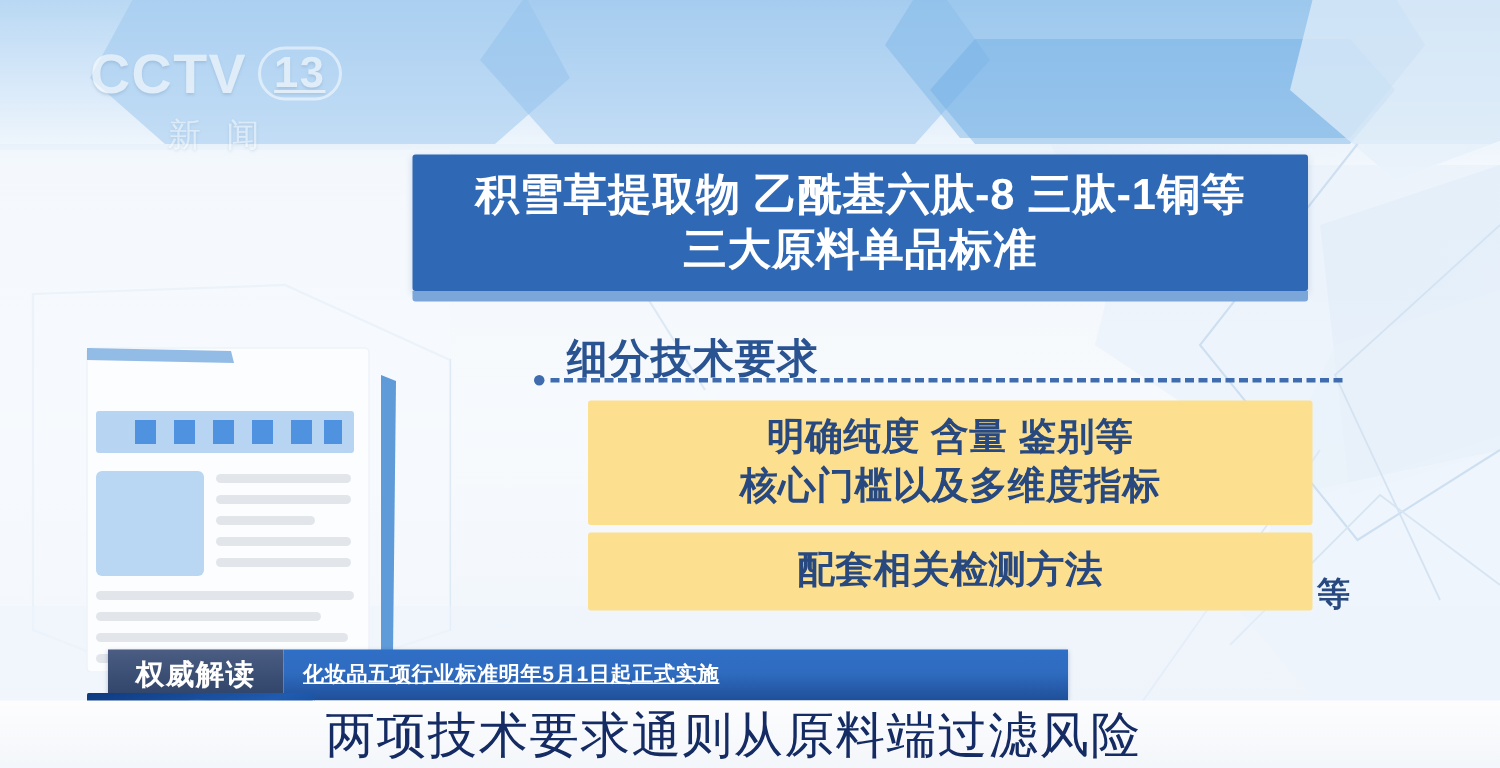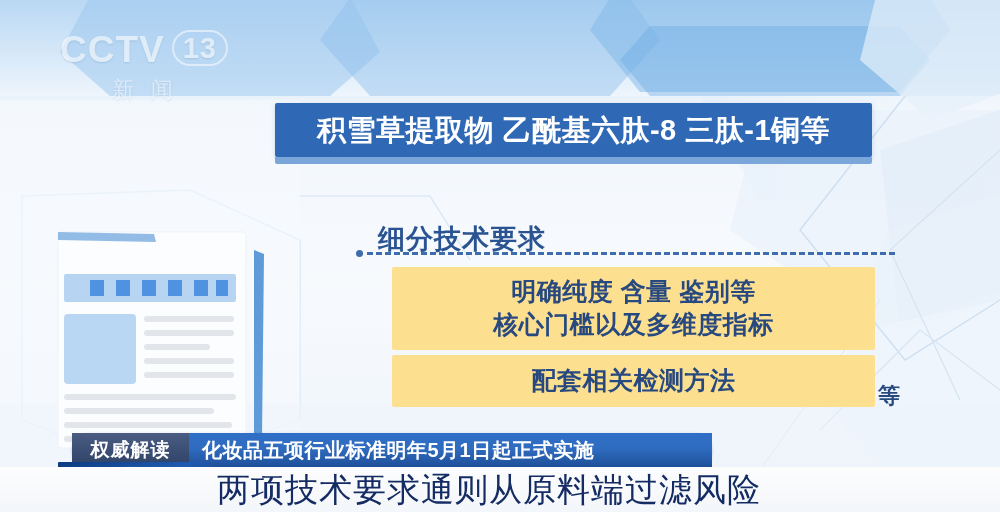--- a/index.html
+++ b/index.html
@@ -31,20 +31,21 @@
     font-size:37px; font-weight:700; letter-spacing:1px;
     color:rgba(255,255,255,.94);
     text-shadow:0 1px 2px rgba(120,155,190,.55);
     line-height:44px; white-space:nowrap;
   }
   .wm-13 {
     display:inline-block; margin-left:7px; padding:0 9px;
     border:2px solid rgba(255,255,255,.85);
     border-radius:22px; font-size:29px; line-height:32px;
     vertical-align:4px;
+    text-decoration:underline;
   }
   .wm-sub {
     margin-top:3px; margin-left:52px;
     font-size:22px; letter-spacing:17px;
     color:rgba(255,255,255,.78);
     text-shadow:0 1px 2px rgba(120,155,190,.45);
   }
 
   
   .doc-illus { position:absolute; left:44px; top:196px; width:262px; height:252px; }
@@ -100,34 +101,34 @@
   .deng-mark {
     position:absolute; left:878px; top:381px;
     font-size:22px; font-weight:700; color:#27497f;
   }
 
   
   .ticker {
     position:absolute; left:72px; top:433px; width:640px; height:34px;
     display:flex; align-items:stretch;
     box-shadow:0 1px 3px rgba(40,70,120,.3);
-    border-radius:17px;
   }
   .ticker-tag {
     width:117px;
     background:linear-gradient(180deg,#4b5d82 0%, #3a4d73 55%, #2e4166 100%);
     display:flex; align-items:center; justify-content:center;
     color:#ffffff; font-size:19px; font-weight:700; letter-spacing:1px;
   }
   .ticker-title {
     flex:1;
     background:linear-gradient(180deg,#2f6fc6 0%, #2f6cc0 45%, #1f4f99 100%);
     display:flex; align-items:center; padding-left:13px;
-    color:#ffffff; font-size:20px; font-weight:700; letter-spacing:.5px;
+    color:#ffffff; font-size:14px; font-weight:700; letter-spacing:.5px;
     white-space:nowrap;
+    text-decoration:underline;
   }
 
   .globe {
     position:absolute; left:58px; top:462px; width:152px; height:50px;
     overflow:hidden; border-radius:1px;
   }
   .globe svg { display:block; }
 
   .headline-strip {
     position:absolute; left:0; top:467px; width:1000px; height:45px;
@@ -223,20 +224,21 @@
       <rect x="20" y="212" width="150" height="6" rx="3" fill="#e2e6eb"></rect>
       <rect x="20" y="226" width="168" height="6" rx="3" fill="#e2e6eb"></rect>
       <rect x="20" y="240" width="130" height="6" rx="3" fill="#e2e6eb"></rect>
 
       <polygon points="210,54 220,58 218,240 210,244" fill="#5f9ad9"></polygon>
     </svg>
   </div>
 
   <div class="main-banner">
     <div class="line">积雪草提取物 乙酰基六肽-8 三肽-1铜等</div>
+    <div class="line">三大原料单品标准</div>
   </div>
 
   <div class="section-head">细分技术要求</div>
   <div class="dash-line">
     <div class="dash-dot"></div>
     <div class="dash-rule"></div>
   </div>
 
   <div class="ybox" id="ybox-1">
     <div class="line">明确纯度 含量 鉴别等</div>

